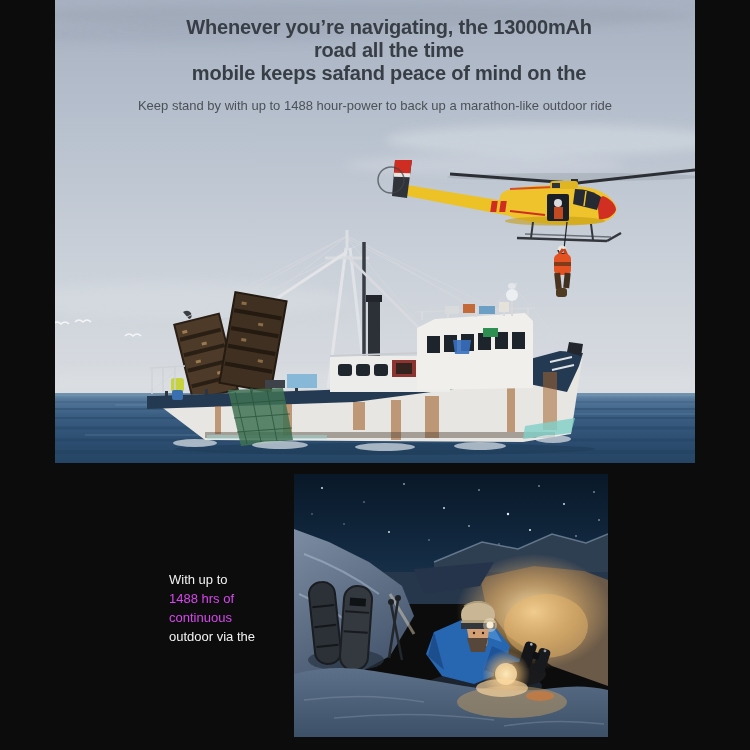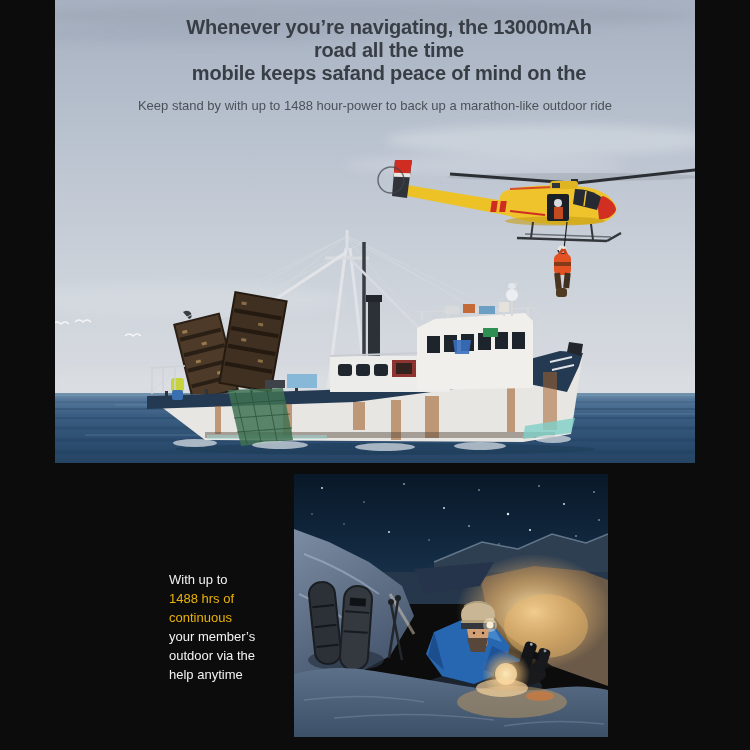--- a/index.html
+++ b/index.html
@@ -10,21 +10,21 @@
   .hero svg{position:absolute;left:0;top:0;width:100%;height:100%;display:block;}
   .hero-title{position:absolute;top:16px;left:0;width:100%;text-align:center;
               font-weight:700;font-size:20px;line-height:23px;letter-spacing:-0.2px;
               color:#383e45;margin:0;}
   .hero-title span{display:block;padding-left:28px;}
   .hero-sub{position:absolute;top:99px;left:0;width:100%;text-align:center;
             font-size:13px;line-height:14.6px;color:#4b5158;}
   
   .standby-caption{position:absolute;left:169px;top:570px;width:130px;
                    font-size:13px;line-height:19px;color:#f2f2f2;white-space:nowrap;}
-  .standby-caption .hl{color:#eab308;}
+  .standby-caption .hl{color:#d946ef;}
   .snow{position:absolute;left:294px;top:474px;width:314px;height:263px;overflow:hidden;}
   .snow svg{position:absolute;left:0;top:0;width:100%;height:100%;display:block;}
 </style>
 </head>
 <body>
 
 <div class="canvas">
 
   <div class="hero">
     <svg viewBox="0 0 640 463" preserveAspectRatio="none">
@@ -304,23 +304,21 @@
     </h1>
     <div class="hero-sub">
       <div>Keep stand by with up to 1488 hour-power to back up a marathon-like outdoor ride</div>
     </div>
   </div>
 
   <div class="standby-caption">
     <div>With up to</div>
     <div class="hl">1488 hrs of</div>
     <div class="hl">continuous</div>
-    <div>your member’s</div>
     <div>outdoor via the</div>
-    <div>help anytime</div>
   </div>
 
   <div class="snow">
     <svg viewBox="0 0 314 263" preserveAspectRatio="none">
       <defs>
         <linearGradient id="nightG" x1="0" y1="0" x2="0" y2="1">
           <stop offset="0" stop-color="#091828"></stop>
             <stop offset="0.6" stop-color="#122940"></stop>
             <stop offset="1" stop-color="#1b3750"></stop>
         </linearGradient>

